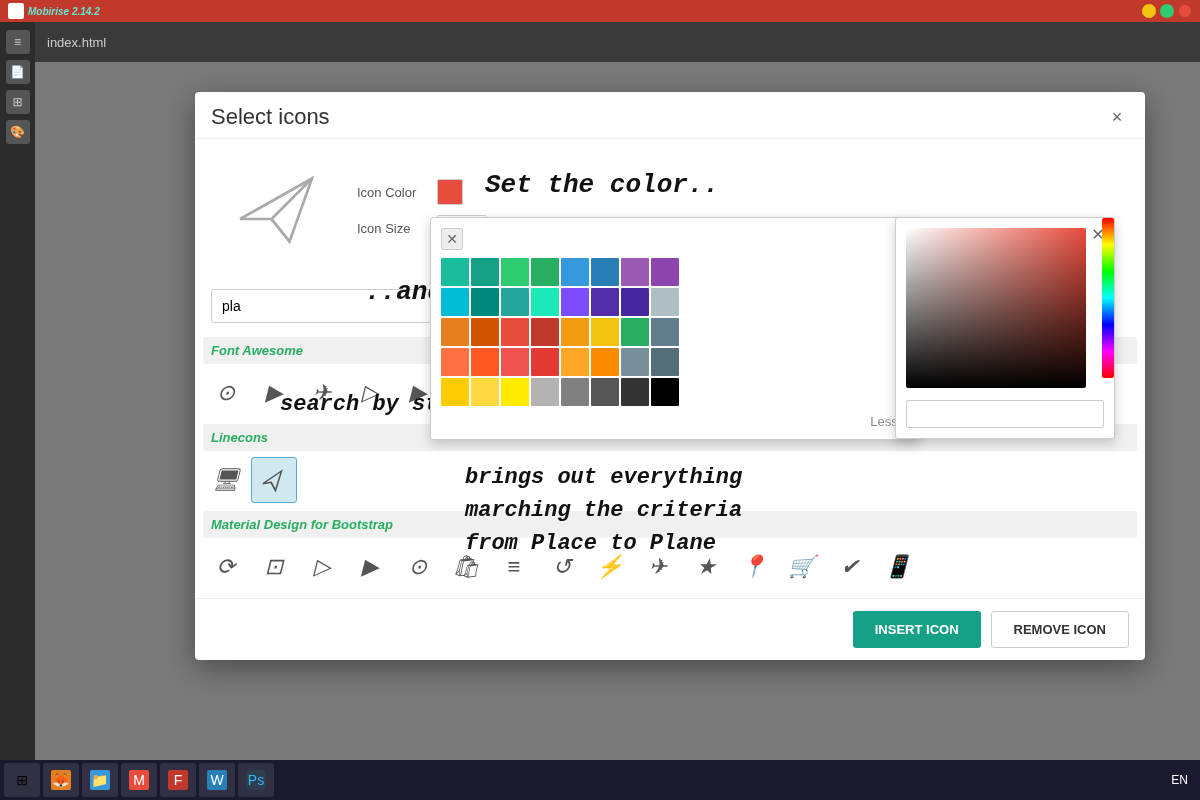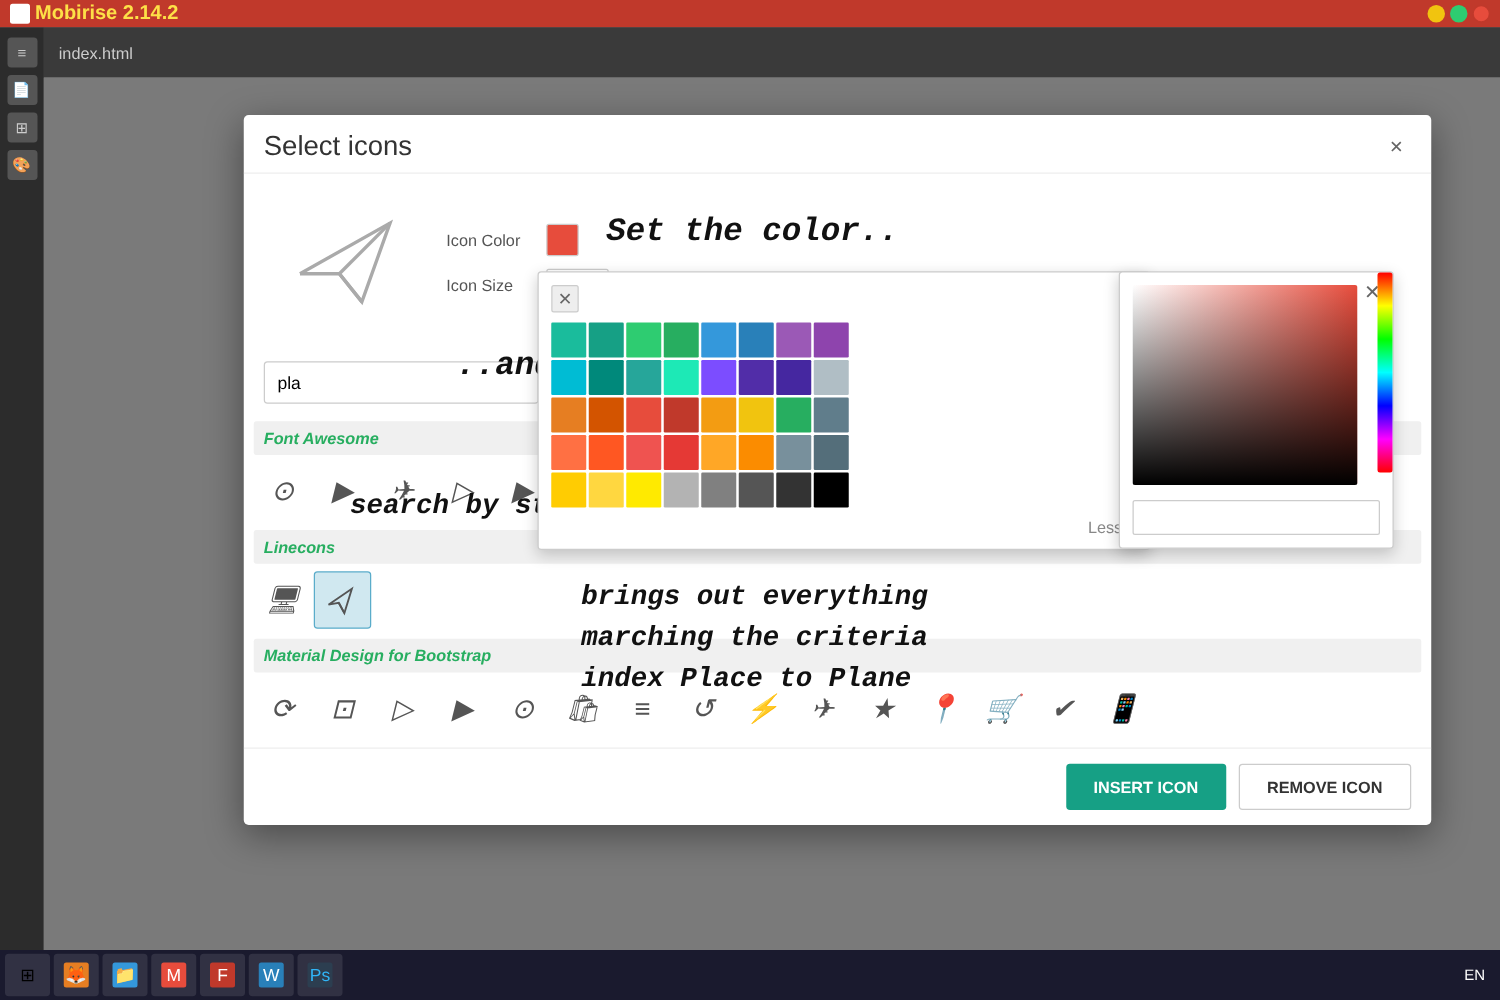--- a/index.html
+++ b/index.html
@@ -22,23 +22,24 @@
       position: absolute;
       top: 0; left: 0; right: 0;
     }
     .titlebar-icon {
       width: 16px; height: 16px;
       background: #fff;
       border-radius: 2px;
       margin-right: 4px;
     }
     .titlebar-text {
-      color: #fde047;
-      font-size: 16px;
+      color: #5eead4;
+      font-size: 10px;
       font-weight: bold;
+      font-style: italic;
     }
     .titlebar-controls {
       margin-left: auto;
       display: flex;
       gap: 4px;
     }
     .titlebar-btn {
       width: 14px; height: 14px;
       border-radius: 50%;
       cursor: pointer;
@@ -656,21 +657,21 @@
         <div class="hue-slider"></div>
       </div>
       <input type="text" class="spectrum-hex-input" placeholder="" style="">
     </div>
 
     <div class="annotation" style="top: 108px; left: 450px; font-size:26px;">Set the color..</div>
     <div class="annotation" style="top: 215px; left: 330px; font-size:26px;">..and size</div>
     <div class="annotation" style="top: 330px; left: 245px; font-size:22px;">search by string</div>
     <div class="annotation" style="top: 436px; left: 430px; font-size:22px;">marching the criteria</div>
     <div class="annotation" style="top: 403px; left: 430px; font-size:22px;">brings out everything</div>
-    <div class="annotation" style="top: 469px; left: 430px; font-size:22px;">index Place to Plane</div>
+    <div class="annotation" style="top: 469px; left: 430px; font-size:22px;">from Place to Plane</div>
   </div>
 </div>
 
 <div class="win-taskbar">
   <div class="taskbar-item">
     <div class="taskbar-icon-box">⊞</div>
   </div>
   <div class="taskbar-item">
     <div class="taskbar-icon-box" style="background:#e67e22; color:#fff;">🦊</div>
   </div>

